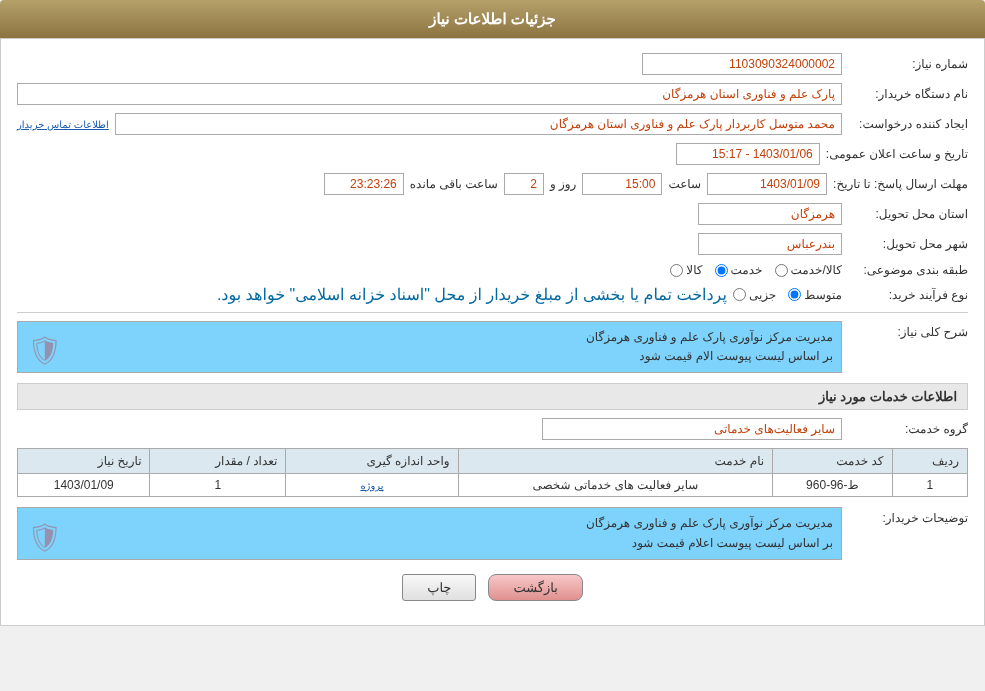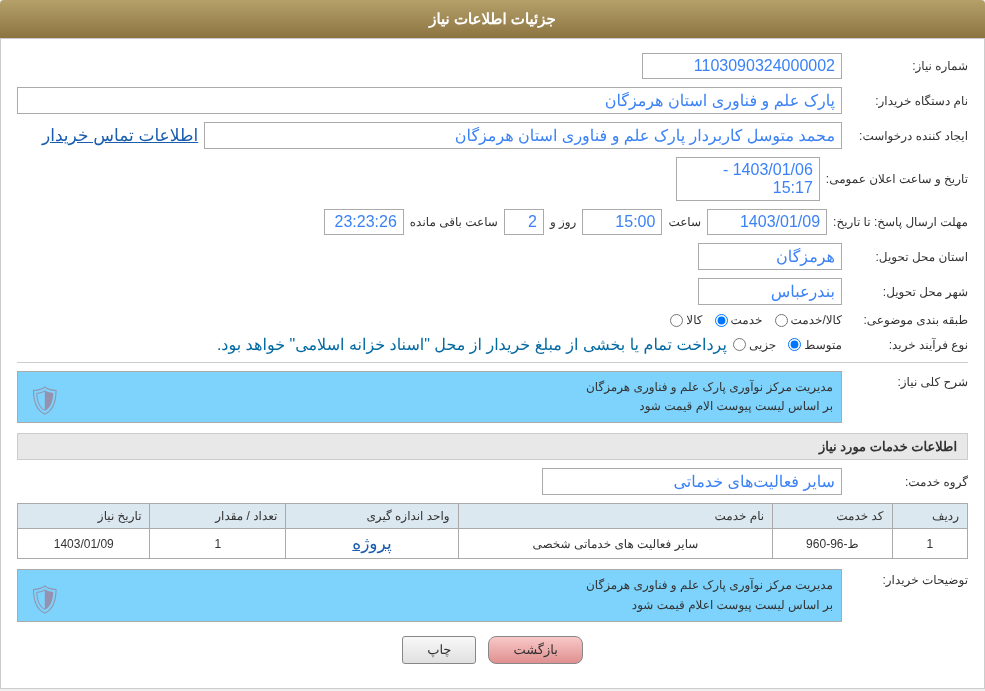--- a/index.html
+++ b/index.html
@@ -39,40 +39,39 @@
       color: #333;
       font-size: 12px;
       white-space: nowrap;
       min-width: 120px;
       text-align: right;
     }
     .input-box {
       border: 1px solid #aaa;
       background: white;
       padding: 3px 6px;
-      font-size: 16px;
+      font-size: 12px;
       font-family: Tahoma, Arial, sans-serif;
       direction: rtl;
-      color: #3b82f6;
+      color: #c2410c;
     }
     .input-wide {
       flex: 1;
       min-width: 0;
     }
     .input-fixed-200 { width: 200px; }
     .input-fixed-160 { width: 144px; }
     .input-fixed-120 { width: 120px; }
     .input-fixed-80 { width: 80px; }
     .link-blue {
       color: #1a5daf;
       text-decoration: underline;
       cursor: pointer;
-      font-size: 17px;
+      font-size: 10px;
       white-space: nowrap;
-      margin-left: 25px;
     }
     .inline-label {
       font-size: 12px;
       color: #333;
       white-space: nowrap;
     }
     .radio-group {
       display: flex;
       align-items: center;
       gap: 12px;
@@ -171,21 +170,20 @@
       padding: 5px 24px;
       font-size: 13px;
       font-family: Tahoma, Arial, sans-serif;
       cursor: pointer;
       border: 1px solid #888;
       border-radius: 3px;
     }
     .btn-print {
       background: linear-gradient(to bottom, #f8f8f8, #e0e0e0);
       color: #333;
-      font-family: Liberation Serif, serif;
     }
     .btn-back {
       background: linear-gradient(to bottom, #f8c8c8, #e09090);
       color: #333;
       border-radius: 8px;
     }
     .divider {
       border: none;
       border-top: 1px solid #ccc;
       margin: 8px 0;

